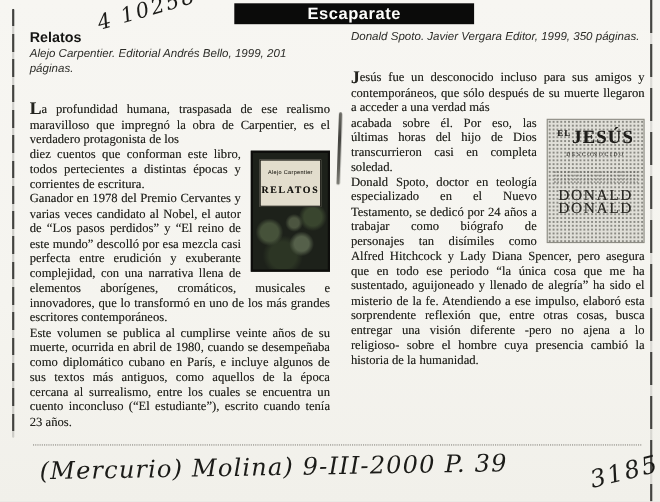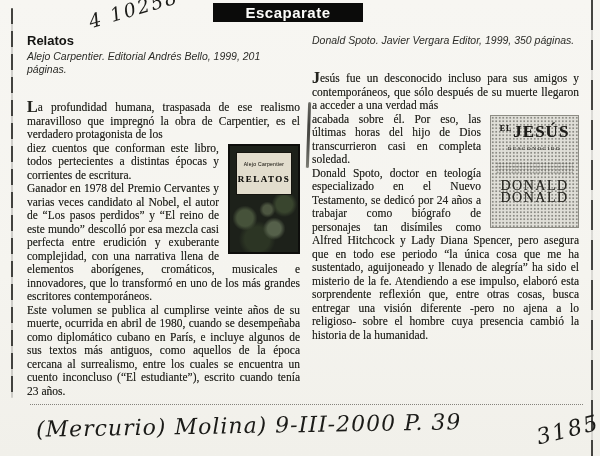--- a/index.html
+++ b/index.html
@@ -24,26 +24,26 @@
   
   .hand{position:absolute;font-family:"DejaVu Serif", serif;font-style:italic;
     color:#1b1b18;white-space:nowrap;}
   .hand-top{left:92px;top:10px;font-size:19px;letter-spacing:2px;
     transform:rotate(-16deg);transform-origin:left bottom;}
   .hand-bottom{left:36px;top:413px;font-size:22px;letter-spacing:1px;
     transform:rotate(-1deg);}
   .hand-page{left:536px;top:417px;font-size:22px;letter-spacing:2px;
     transform:rotate(-14deg);}
   
-  .kicker{position:absolute;left:213px;top:3px;width:150px;height:19px;
+  .kicker{position:absolute;left:213px;top:3px;width:218px;height:19px;
     background:#0b0b0a;color:#fdfdfb;font-family:"Liberation Sans",sans-serif;
     font-weight:bold;font-size:15px;line-height:19px;text-align:center;
     box-sizing:border-box;letter-spacing:.5px;}
   
-  .columns{position:absolute;left:27px;top:34px;width:559px;display:flex;gap:12px;}
+  .columns{position:absolute;left:27px;top:27px;width:559px;display:flex;gap:19px;}
   .col{box-sizing:border-box;}
   .col-left{width:273px;}
   .col-right{width:267px;}
   .art-title{font-family:"Liberation Sans",sans-serif;font-weight:bold;
     font-size:13px;line-height:14px;margin:0 0 2px 0;color:#141412;}
   .byline{font-family:"Liberation Sans",sans-serif;font-style:italic;
     font-size:10.5px;line-height:13px;margin:0 0 25px 0;color:#2c2c28;}
   .body{font-size:11.5px;line-height:13.5px;text-align:justify;
     text-shadow:0 0 .4px rgba(45,45,40,.55);}
   .body p{margin:0;}

